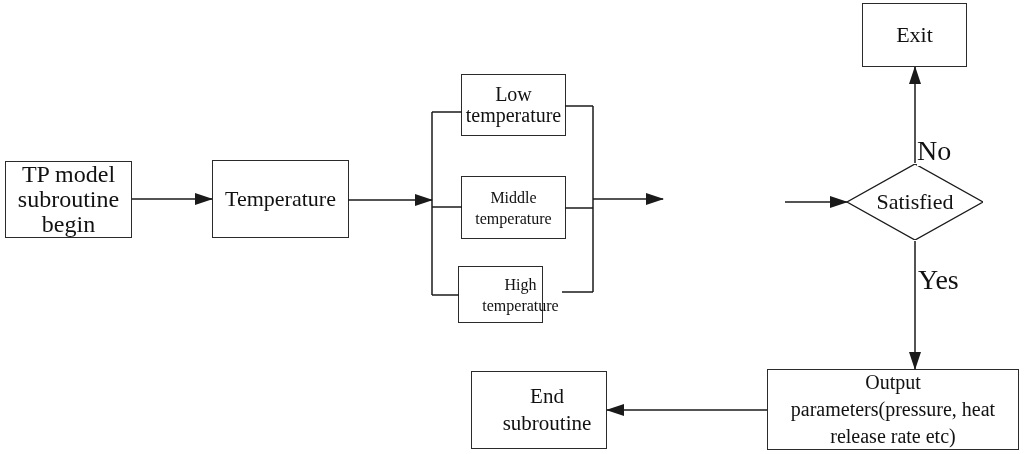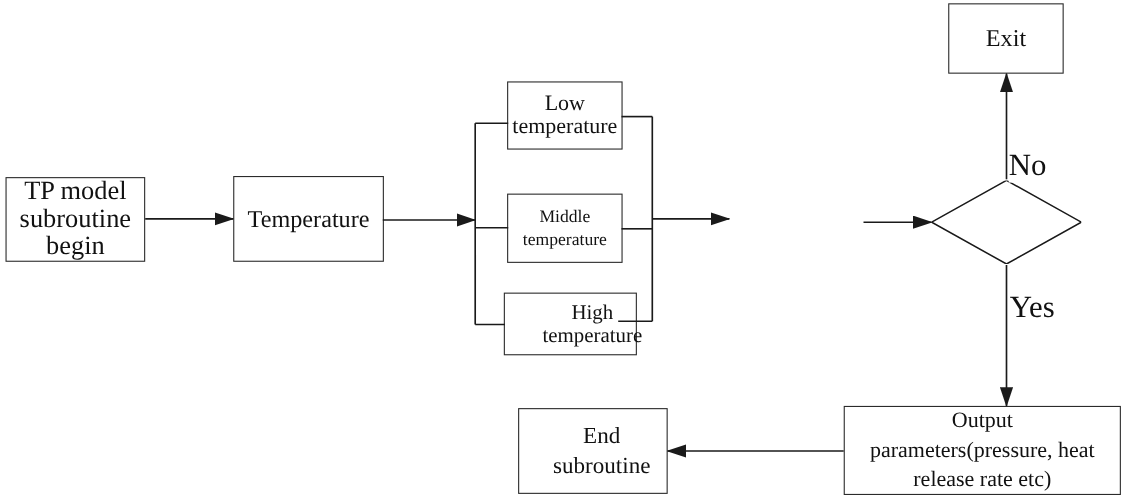--- a/index.html
+++ b/index.html
@@ -47,21 +47,21 @@
     position: absolute;
     left: 0; top: 0;
     z-index: 4;
     pointer-events: none;
   }
   
   .n-begin   { left: 5px;   top: 161px; width: 127px; height: 77px; font-size: 24px; line-height: 25px; }
   .n-temp    { left: 212px; top: 160px; width: 137px; height: 78px; font-size: 22px; line-height: 26px; }
   .n-low     { left: 461px; top: 74px;  width: 105px; height: 62px; font-size: 20px; line-height: 21px; }
   .n-mid     { left: 461px; top: 176px; width: 105px; height: 63px; font-size: 16px; line-height: 21px; }
-  .n-high    { left: 458px; top: 266px; width: 121px; height: 57px; font-size: 19px; line-height: 21px; padding-left: 40px; }
+  .n-high    { left: 458px; top: 266px; width: 85px; height: 57px; font-size: 16px; line-height: 21px; padding-left: 40px; }
   .n-diff    { left: 663px; top: 167px; width: 122px; height: 78px; font-size: 20px; line-height: 26px; }
   .n-exit    { left: 862px; top: 3px;   width: 105px; height: 64px; font-size: 22px; line-height: 26px; }
   .n-output  { left: 767px; top: 369px; width: 252px; height: 81px; font-size: 20px; line-height: 27px; }
   .n-end     { left: 471px; top: 371px; width: 136px; height: 78px; font-size: 21px; line-height: 27px; padding-left: 16px; }
   .n-diamond { left: 847px; top: 164px; width: 136px; height: 76px; font-size: 22px; }
   .lbl-no  { left: 917px; top: 116px; margin-top: 20px; }
   .lbl-yes { left: 918px; top: 265px; }
 </style>
 </head>
 <body>
@@ -106,20 +106,21 @@
 
   <div class="node n-end">
     <span class="label">End
 subroutine</span>
   </div>
 
   <div class="diamond-node n-diamond">
     <svg width="136" height="76" viewBox="0 0 136 76">
       <polygon points="0,38 68,0 136,38 68,76" fill="#ffffff" stroke="#1a1a1a" stroke-width="1.4"></polygon>
     </svg>
+    <span class="label">Satisfied</span>
   </div>
 
   <div class="edge-label lbl-no">No</div>
   <div class="edge-label lbl-yes">Yes</div>
 
   <svg class="wires" width="1024" height="454" viewBox="0 0 1024 454">
     <defs>
       <marker id="ah" markerUnits="userSpaceOnUse" markerWidth="18" markerHeight="12" refX="17" refY="6" orient="auto">
         <path d="M0,0 L18,6 L0,12 Z" fill="#1a1a1a"></path>
       </marker>

